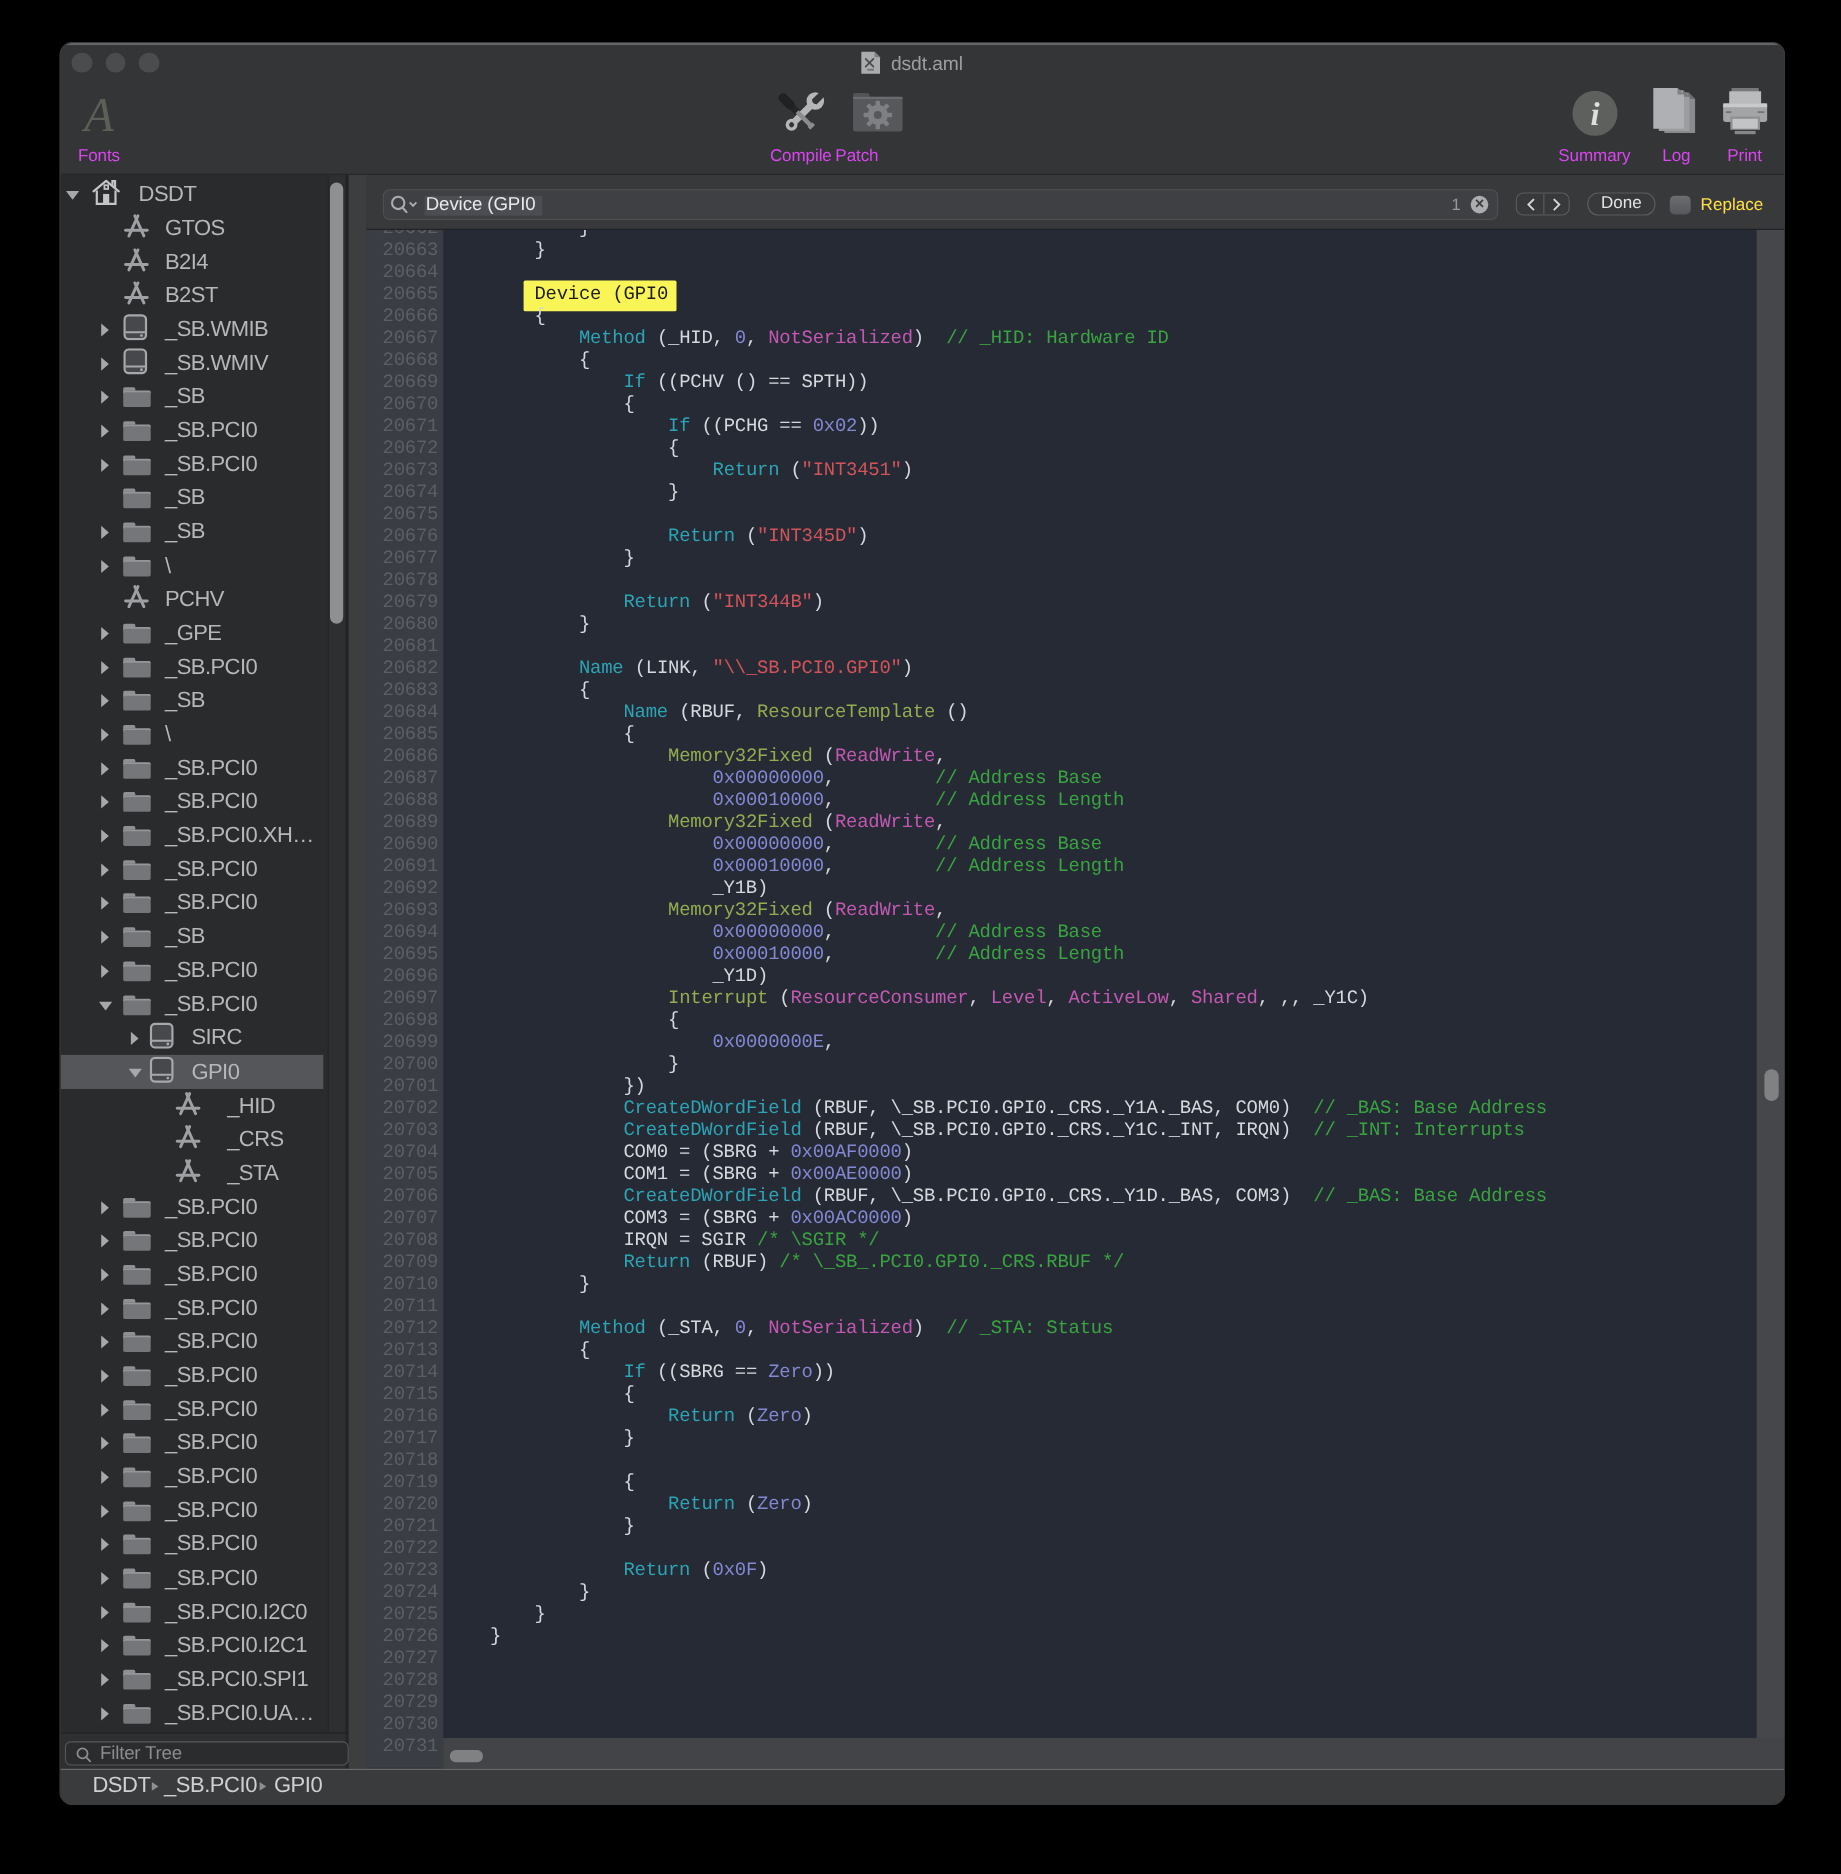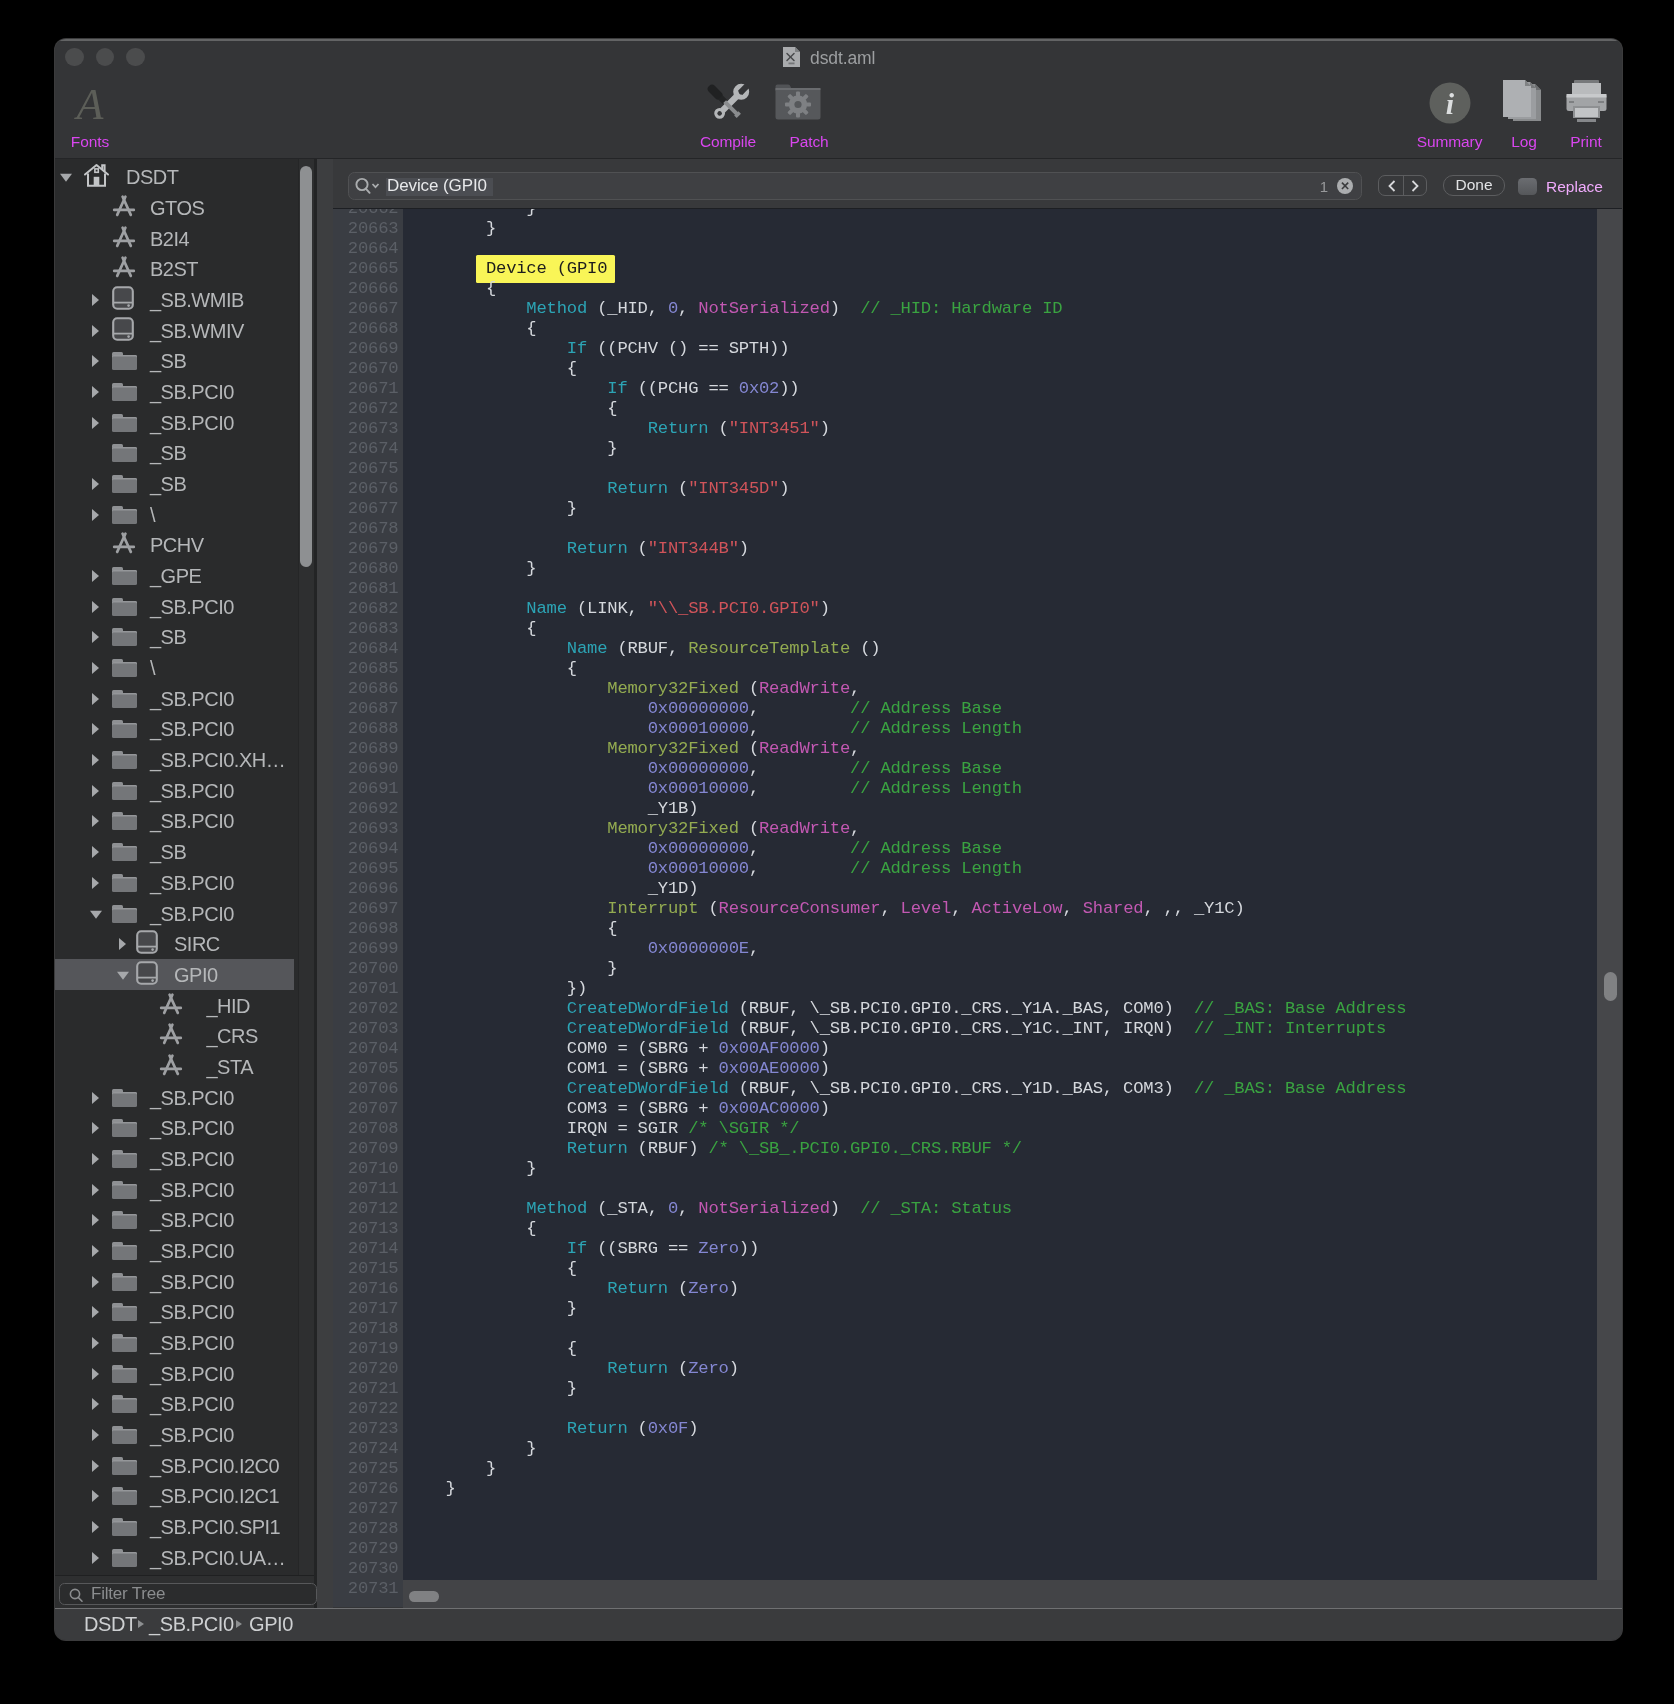--- a/index.html
+++ b/index.html
@@ -42,21 +42,21 @@
 #sfield{position:absolute;left:14.5px;top:13px;width:1014.5px;height:28px;background:#3f4043;border:1px solid #505153;border-radius:6.5px}
 #ssel{position:absolute;left:37px;top:5px;width:107px;height:18px;background:#4b4d52}
 #stext{position:absolute;left:38.5px;top:50%;transform:translateY(-50%);font-size:17px;color:#e8e9eb;letter-spacing:-.1px}
 #scount{position:absolute;right:33px;top:50%;transform:translateY(-50%);font-size:15px;color:#98999b}
 #sclear{position:absolute;right:8px;top:5.2px;width:16px;height:16px;border-radius:50%;background:#abadaf;color:#3b3c3e;font-size:11.5px;font-weight:600;text-align:center;line-height:16px}
 .btn{position:absolute;top:16px;height:20.5px;border:1.5px solid #5c5d5f;border-radius:7px;color:#d6d7d9}
 #segbtn{left:1045px;width:49px}
 #segdiv{position:absolute;left:50%;top:0;width:1px;height:100%;background:#5c5d5f}
 #donebtn{left:1110px;width:62px;border-radius:10px;text-align:center;font-size:15.5px;line-height:18px;color:#e2e3e5}
 #cbx{position:absolute;left:1185px;top:19px;width:19px;height:17px;border-radius:4.5px;background:linear-gradient(#6b6d71,#55575a)}
-#replab{position:absolute;left:1213px;top:19px;font-size:15.5px;color:#f0abfc}
+#replab{position:absolute;left:1213px;top:19px;font-size:15.5px;color:#fde047}
 
 #gutter{position:absolute;left:278px;top:169.5px;width:70.4px;height:1398.5px;background:#3a3d43;overflow:hidden;
   font-family:"Liberation Mono",monospace;font-size:17.2px;letter-spacing:-.2px;line-height:20px;color:#5b5f66;text-align:right}
 #gutter .gl{height:20px;padding-right:5px}
 #ginner{margin-top:-9.5px}
 #code{position:absolute;left:348.4px;top:169.5px;width:1193.6px;height:1371.5px;background:#262a34;overflow:hidden;
   font-family:"Liberation Mono",monospace;font-size:17.2px;letter-spacing:-.2px;line-height:20px;color:#d5d8dd}
 #cinner{margin-top:-9.5px;padding-left:1.6px}
 .cl{height:20px;white-space:pre}
 .k{color:#2ca4b5}.m{color:#c258b2}.n{color:#8487d2}.s{color:#d0545a}.c{color:#3aa341}.o{color:#93ab51}
@@ -122,21 +122,21 @@
   <g transform="rotate(45)">
    <rect x="-2" y="-13.2" width="4" height="5" rx="1"></rect>
    <rect x="-2" y="8.2" width="4" height="5" rx="1"></rect>
    <rect x="-13.2" y="-2" width="5" height="4" rx="1"></rect>
    <rect x="8.2" y="-2" width="5" height="4" rx="1"></rect>
   </g>
  </g>
  <circle r="3.6" fill="#56585b"></circle>
 </g>
     </svg>
-    <div class="tblabel" style="left:729px;width:50px">Patch</div>
+    <div class="tblabel" style="left:699px;width:50px">Patch</div>
 <svg class="abs" style="left:1373.5px;top:43px" width="42" height="42" viewBox="0 0 42 42">
 <circle cx="21" cy="21" r="20.5" fill="#5e605d"></circle>
 <text x="21" y="31.5" text-anchor="middle" font-family="Liberation Serif" font-style="italic" font-weight="bold" font-size="30" fill="#dcdedf">i</text>
 </svg>
     <div class="tblabel" style="left:1356px;width:77px">Summary</div>
 <svg class="abs" style="left:1446px;top:40px" width="46" height="46" viewBox="0 0 46 46">
 <g>
         <path d="M12 5 L34 5 L40 11 L40 42 L12 42 Z" fill="#898b8d"></path>
         <path d="M34 5 L34 11 L40 11 Z" fill="#6b6d6f"></path>
       </g>

